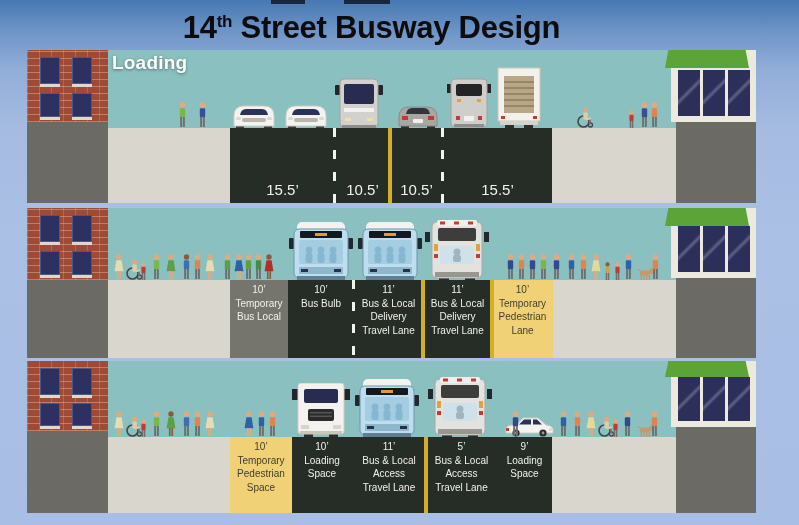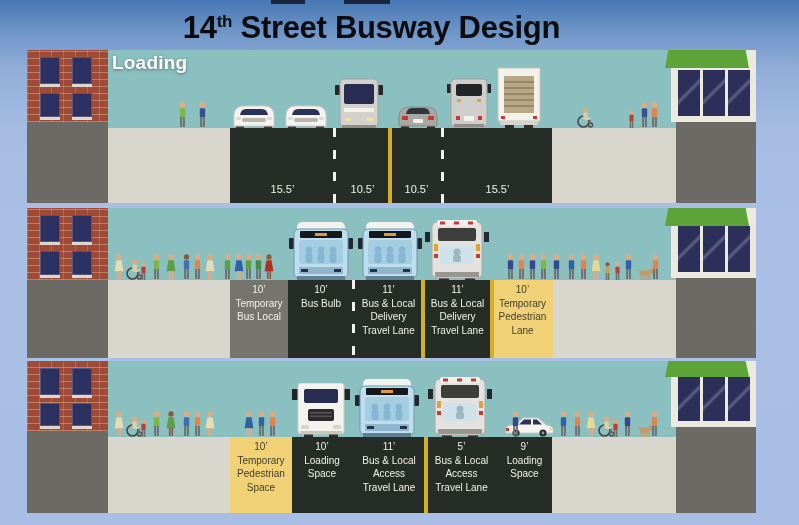--- a/index.html
+++ b/index.html
@@ -13,21 +13,21 @@
   .panel{position:absolute;left:27px;width:729px;}
   .sky{position:absolute;inset:0;background:#8bc0c0;}
   .ground{position:absolute;left:0;right:0;bottom:0;}
   .strip{position:absolute;top:0;bottom:0;box-sizing:border-box;}
   .road{background:#262d26;}
   .sidewalk{background:#d8d6cd;}
   .bulb{background:#75746d;}
   .yzone{background:#f0d175;}
   .lane{display:flex;flex-direction:column;align-items:center;text-align:center;
     color:#f2f1ea;font-size:10px;}
-  .labels-bottom{justify-content:flex-end;padding-bottom:7px;font-size:11px;}
+  .labels-bottom{justify-content:flex-end;padding-bottom:7px;font-size:15px;}
   .labels-top{justify-content:flex-start;padding-top:3px;}
   .yzone.lane{color:#44402f;}
   .ln{display:block;line-height:13.5px;white-space:nowrap;}
   .divider{position:absolute;top:0;bottom:0;width:3px;}
   .divider.dash{background:repeating-linear-gradient(180deg,#f2f2ee 0 9px,transparent 9px 22px);}
   .divider.yline{background:#d3af26;width:4px;}
   .gbase{position:absolute;background:#6b6a64;}
   .brick{position:absolute;background:
     repeating-linear-gradient(0deg,rgba(240,214,170,.38) 0 1px,transparent 1px 7px),
     repeating-linear-gradient(90deg,rgba(240,214,170,.22) 0 1px,transparent 1px 12px),

